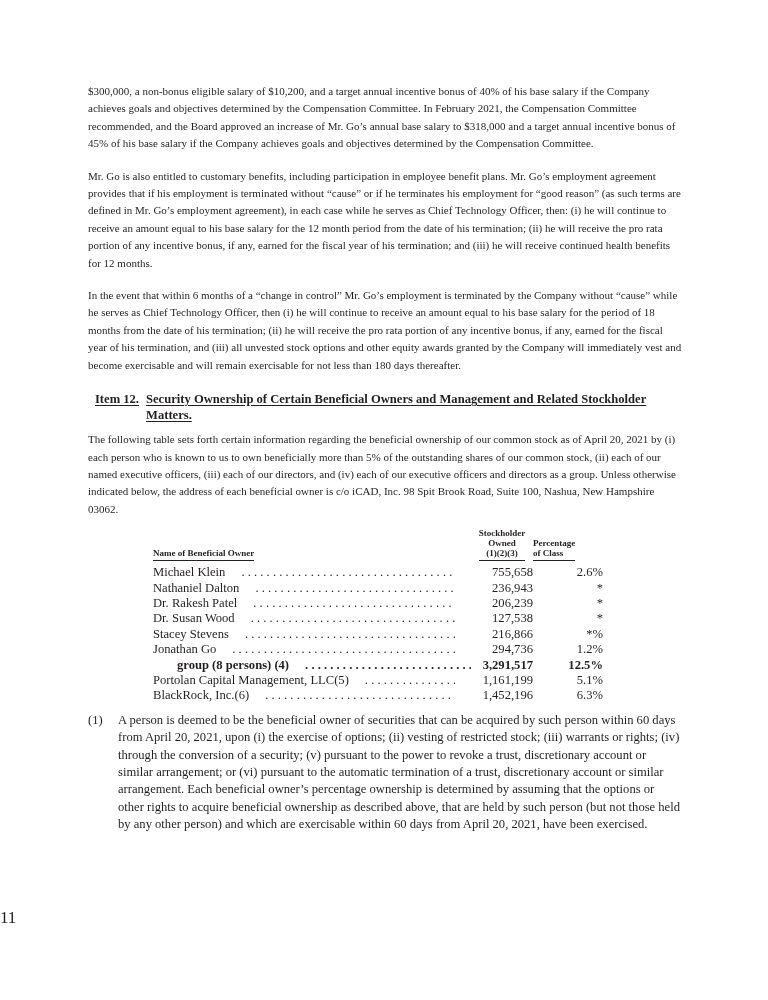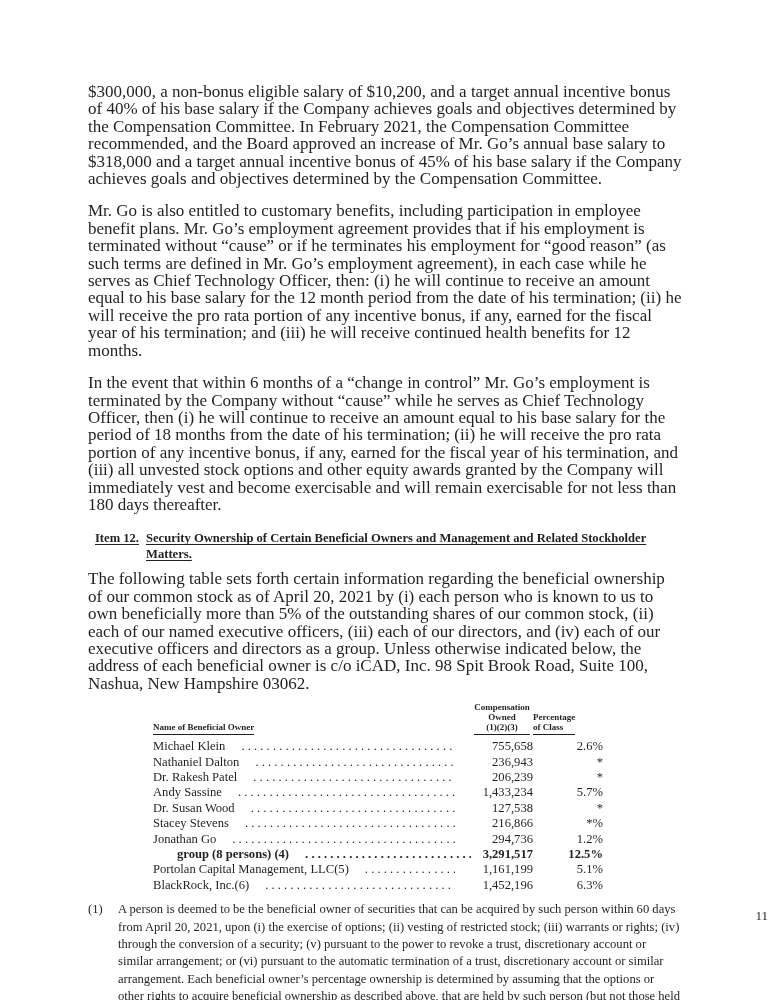--- a/index.html
+++ b/index.html
@@ -1,21 +1,21 @@
 <!DOCTYPE html>
 <html><head>
 <meta charset="utf-8">
 <style>
   html, body { margin: 0; padding: 0; background: #ffffff; }
   body {
     width: 768px; height: 1000px; position: relative; overflow: hidden;
     font-family: "Liberation Serif", serif; color: #231f20;
   }
   .page { position: absolute; left: 88px; top: 83px; width: 594px; }
-  p { margin: 0; font-size: 17px; line-height: 17.4px; }
+  p { margin: 0; font-size: 11px; line-height: 17.4px; }
   .para { margin-bottom: 15px; }
   .item-heading {
     display: flex; font-weight: bold; font-size: 12.6px; line-height: 16px;
     margin-top: 17px; margin-bottom: 8px;
   }
   .item-num { width: 58px; flex: none; text-align: center; }
   .item-num span, .item-title span { text-decoration: underline; text-underline-offset: 2px; }
   .item-title { flex: 1; }
 
   table.own {
@@ -38,21 +38,21 @@
   .name-wrap { display: flex; width: 302px; overflow: hidden; white-space: nowrap; gap: 16px; }
   .name-wrap .dots { flex: 1; overflow: hidden; }
   td.owned { text-align: right; padding-right: 2px; }
   td.pct { text-align: right; padding-right: 2px; }
   tr.bold td { font-weight: bold; }
   .indent { padding-left: 24px; }
 
   .footnote { display: flex; margin-top: 8px; font-size: 12.6px; line-height: 17.4px; }
   .fn-num { width: 30px; flex: none; }
   .fn-text { flex: 1; }
-  .page-number { position: absolute; top: 908px; left: 0; width: 768px; text-align: right; font-size: 13px; }
+  .page-number { position: absolute; top: 908px; left: 0; width: 768px; text-align: left; font-size: 17px; }
 </style>
 </head>
 <body>
 
 <div class="page">
   <p class="para">$300,000, a non-bonus eligible salary of $10,200, and a target annual incentive bonus of 40% of his base salary if the Company achieves goals and objectives determined by the Compensation Committee. In February 2021, the Compensation Committee recommended, and the Board approved an increase of Mr. Go’s annual base salary to $318,000 and a target annual incentive bonus of 45% of his base salary if the Company achieves goals and objectives determined by the Compensation Committee.</p>
   <p class="para">Mr. Go is also entitled to customary benefits, including participation in employee benefit plans. Mr. Go’s employment agreement provides that if his employment is terminated without “cause” or if he terminates his employment for “good reason” (as such terms are defined in Mr. Go’s employment agreement), in each case while he serves as Chief Technology Officer, then: (i) he will continue to receive an amount equal to his base salary for the 12 month period from the date of his termination; (ii) he will receive the pro rata portion of any incentive bonus, if any, earned for the fiscal year of his termination; and (iii) he will receive continued health benefits for 12 months.</p>
   <p class="para">In the event that within 6 months of a “change in control” Mr. Go’s employment is terminated by the Company without “cause” while he serves as Chief Technology Officer, then (i) he will continue to receive an amount equal to his base salary for the period of 18 months from the date of his termination; (ii) he will receive the pro rata portion of any incentive bonus, if any, earned for the fiscal year of his termination, and (iii) all unvested stock options and other equity awards granted by the Company will immediately vest and become exercisable and will remain exercisable for not less than 180 days thereafter.</p>
 
   <div class="item-heading">
@@ -61,21 +61,21 @@
   </div>
 
   <p>The following table sets forth certain information regarding the beneficial ownership of our common stock as of April 20, 2021 by (i) each person who is known to us to own beneficially more than 5% of the outstanding shares of our common stock, (ii) each of our named executive officers, (iii) each of our directors, and (iv) each of our executive officers and directors as a group. Unless otherwise indicated below, the address of each beneficial owner is c/o iCAD, Inc. 98 Spit Brook Road, Suite 100, Nashua, New Hampshire 03062.</p>
 
   <table class="own">
     <thead>
       <tr>
         <th class="name"><span class="hu">Name of Beneficial Owner</span></th>
         <th class="owned">
           <span class="hu">
-            <span>Compensation</span><br>
+            <span>Stockholder</span><br>
             <span>Owned</span><br>
             <span>(1)(2)(3)</span>
           </span>
         </th>
         <th class="pct">
           <span class="hu">
             <span>Percentage</span><br>
             <span>of Class</span>
           </span>
         </th>
@@ -104,30 +104,20 @@
       </tr>
       <tr>
         <td class="name">
             <div class="name-wrap">
               <span>Dr. Rakesh Patel</span>
               <span class="dots"></span>
             </div>
           </td>
         <td class="owned">206,239</td>
         <td class="pct">*</td>
-      </tr>
-      <tr>
-        <td class="name">
-            <div class="name-wrap">
-              <span>Andy Sassine</span>
-              <span class="dots"></span>
-            </div>
-          </td>
-        <td class="owned">1,433,234</td>
-        <td class="pct">5.7%</td>
       </tr>
       <tr>
         <td class="name">
             <div class="name-wrap">
               <span>Dr. Susan Wood</span>
               <span class="dots"></span>
             </div>
           </td>
         <td class="owned">127,538</td>
         <td class="pct">*</td>

